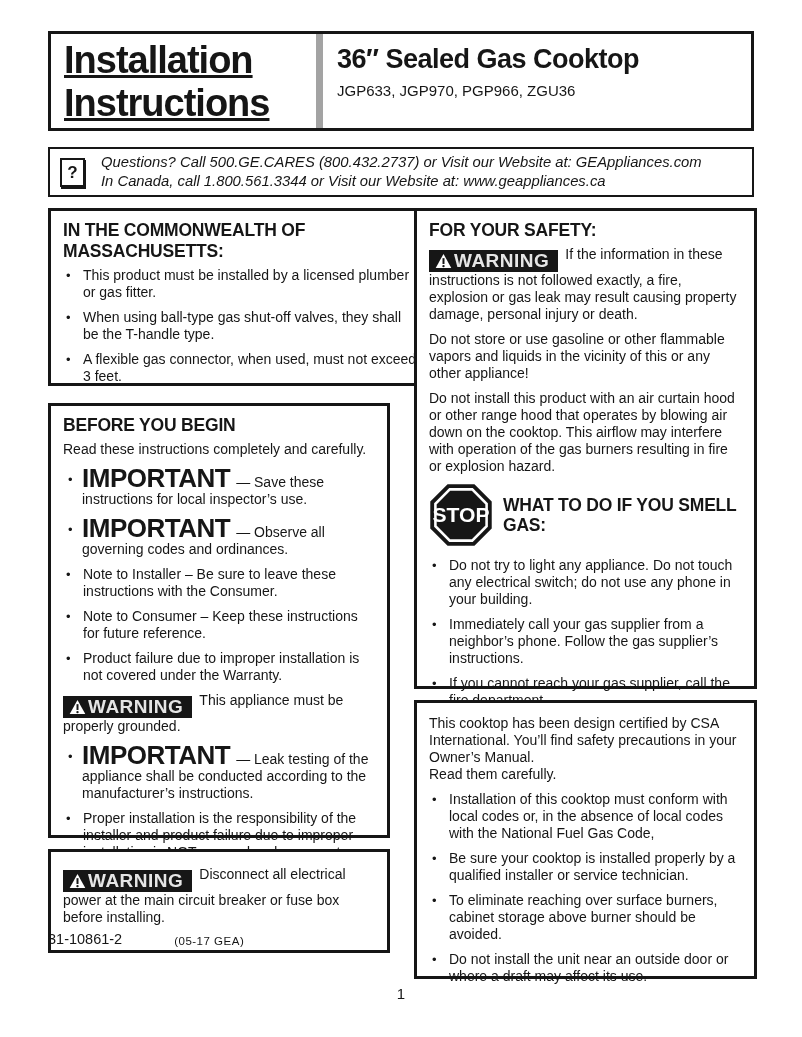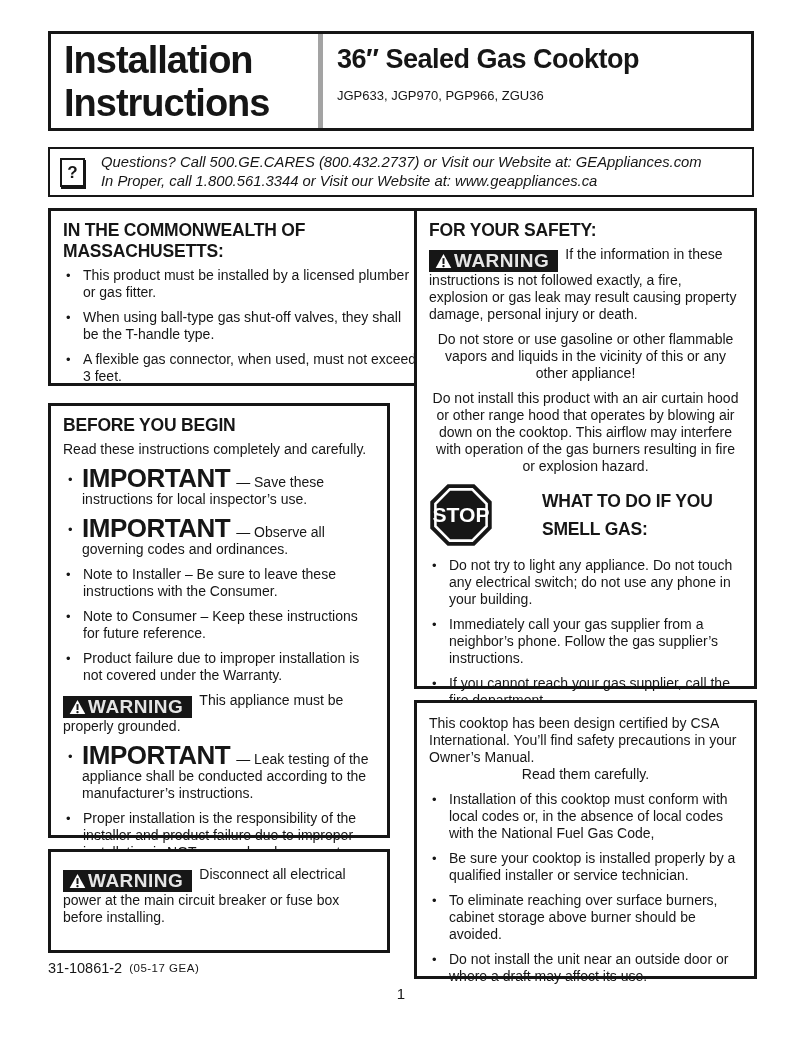--- a/index.html
+++ b/index.html
@@ -13,29 +13,30 @@
   .box {
     position:absolute; border:3px solid #161616; background:#fff;
     padding:9px 12px; font-size:14px; line-height:17px;
   }
   
   .header-box {
     position:absolute; left:48px; top:31px; width:706px; height:100px;
     border:3px solid #161616; display:flex;
   }
   .header-left {
-    width:272px; border-right:5px solid #a3a3a3;
+    width:272px; border-right:7px solid #a3a3a3;
     padding:5px 0 0 13px;
+    text-decoration:underline;
   }
   .header-left .big-title {
     font-size:38px; font-weight:bold; line-height:43px; letter-spacing:-1px;
   }
   .header-right { flex:1; padding:10px 0 0 14px; }
   .product-title { font-size:27px; font-weight:bold; letter-spacing:-0.5px; }
-  .models { font-size:13px; margin-top:13px; }
+  .models { font-size:15px; margin-top:7px; }
   
   .questions-box {
     position:absolute; left:48px; top:147px; width:706px; height:50px;
     border:2px solid #161616; display:flex; align-items:center; padding:0 10px;
   }
   .q-icon {
     width:25px; height:29px; border:2px solid #161616; background:#fff;
     box-shadow:1px 2px 0 #161616;
     font-size:17px; font-weight:bold; text-align:center; line-height:25px;
     flex:none; margin-right:16px;
@@ -51,35 +52,35 @@
   .imp-row .b-dot { position:absolute; left:2px; top:5px; }
   .imp-label { font-size:26px; font-weight:bold; letter-spacing:-0.5px; line-height:24px; }
   .imp-text { margin-left:6px; }
   .badge {
     display:inline-block; background:#161616; color:#e5e5e5;
     font-size:19px; font-weight:bold; letter-spacing:0.5px;
     padding:2px 9px 3px 6px; vertical-align:-8px; margin-right:7px;
   }
   .badge svg { vertical-align:-2px; margin-right:2px; }
   .warn-p { margin-bottom:8px; }
-  .para { margin-bottom:8px;text-align:center; }
+  .para { margin-bottom:8px; }
   .stop-row { display:flex; align-items:center; margin:2px 0 10px 0; }
   .stop-row svg { flex:none; margin-right:10px; }
-  .stop-title { font-size:17.5px; font-weight:bold; line-height:28px; letter-spacing:-0.2px;margin-left:39px; }
+  .stop-title { font-size:17.5px; font-weight:bold; line-height:20px; letter-spacing:-0.2px; }
   .closing { margin-top:2px; }
   
   #mass-box   { left:48px;  top:208px; width:386px; height:178px; }
   #byb-box    { left:48px;  top:403px; width:342px; height:435px; }
   #lwarn-box  { left:48px;  top:849px; width:342px; height:104px; padding-top:14px; }
   #safety-box { left:414px; top:208px; width:343px; height:481px; }
   #csa-box    { left:414px; top:700px; width:343px; height:279px; padding-top:12px; }
   
   .footer-doc {
-    position:absolute; left:48px; top:960px; font-size:14.5px;
-    display:flex; align-items:center;
+    position:absolute; left:48px; top:931px; font-size:14.5px;
+    display:flex; align-items:flex-end;gap:45px;
   }
   .footer-rev { font-size:11.5px; margin-left:7px; letter-spacing:0.5px; }
   .footer-page {
     position:absolute; left:0; top:985px; width:802px;
     text-align:center; font-size:15px;
   }
 </style>
 </head>
 <body>
 
@@ -91,21 +92,21 @@
   <div class="header-right">
     <div class="product-title">36″ Sealed Gas Cooktop</div>
     <div class="models">JGP633, JGP970, PGP966, ZGU36</div>
   </div>
 </div>
 
 <div class="questions-box">
   <div class="q-icon">?</div>
   <div class="q-text">
     <div>Questions? Call 500.GE.CARES (800.432.2737) or Visit our Website at: GEAppliances.com</div>
-    <div>In Proper, call 1.800.561.3344 or Visit our Website at: www.geappliances.ca</div>
+    <div>In Canada, call 1.800.561.3344 or Visit our Website at: www.geappliances.ca</div>
   </div>
 </div>
 
 <div class="box" id="mass-box">
   <div class="sec-title">IN THE COMMONWEALTH OF MASSACHUSETTS:</div>
   <div class="b-row">
     <span class="b-dot">•</span>
     <span class="b-text">This product must be installed by a licensed plumber or gas fitter.</span>
   </div>
   <div class="b-row">

